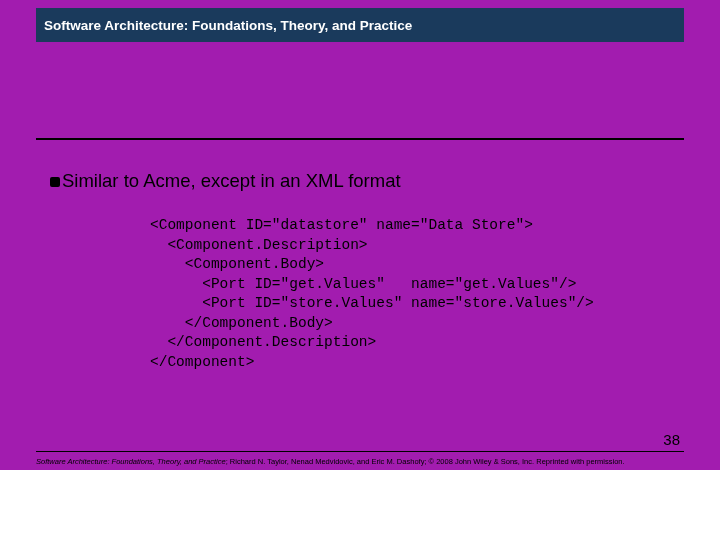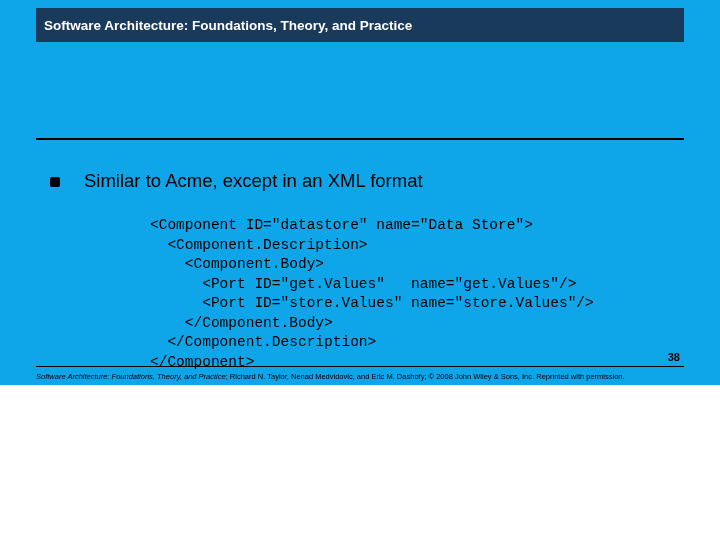--- a/index.html
+++ b/index.html
@@ -1,21 +1,21 @@
 <!DOCTYPE html>
 <html><head>
 <meta charset="utf-8">
 <style>
   * { margin: 0; padding: 0; box-sizing: border-box; }
   html, body { width: 720px; height: 540px; font-family: Verdana, Arial, sans-serif; background: #fff; }
   .slide {
     position: relative;
     width: 720px;
-    height: 385px;
-    background: #0ea5e9;
+    height: 470px;
+    background: #a21caf;
   }
   .topbar {
     position: absolute;
     top: 8px;
     left: 36px;
     right: 36px;
     height: 34px;
     background: #1a3a5c;
     display: flex;
     align-items: center;
@@ -46,21 +46,21 @@
   }
   .body {
     position: absolute;
     top: 170px;
     left: 50px;
     right: 50px;
   }
   .bullet-row {
     display: flex;
     align-items: flex-start;
-    gap: 24px;
+    gap: 2px;
     margin-bottom: 24px;
   }
   .bullet-dot {
     width: 10px;
     height: 10px;
     background: #000;
     border-radius: 2px;
     margin-top: 7px;
     flex-shrink: 0;
   }
@@ -74,22 +74,22 @@
     font-family: "Courier New", monospace;
     font-size: 14.5px;
     line-height: 1.35;
     white-space: pre;
     color: #000;
   }
   .pagenum {
     position: absolute;
     bottom: 22px;
     right: 40px;
-    font-size: 11px;
-    font-weight: bold;
+    font-size: 15px;
+    font-weight: normal;
     font-family: Arial, sans-serif;
     color: #000;
   }
   .footer-rule {
     position: absolute;
     bottom: 18px;
     left: 36px;
     right: 36px;
     height: 1px;
     background: #000;

